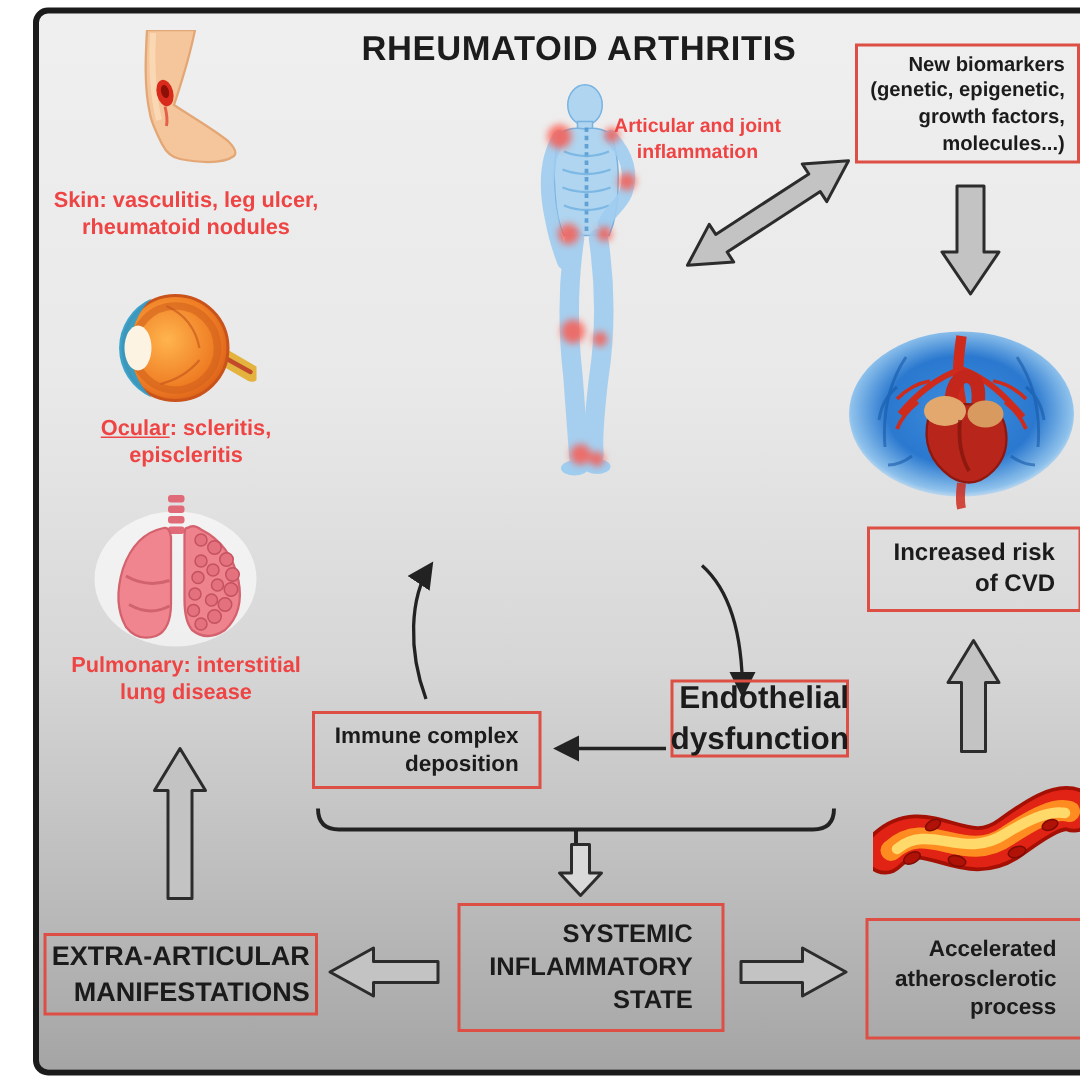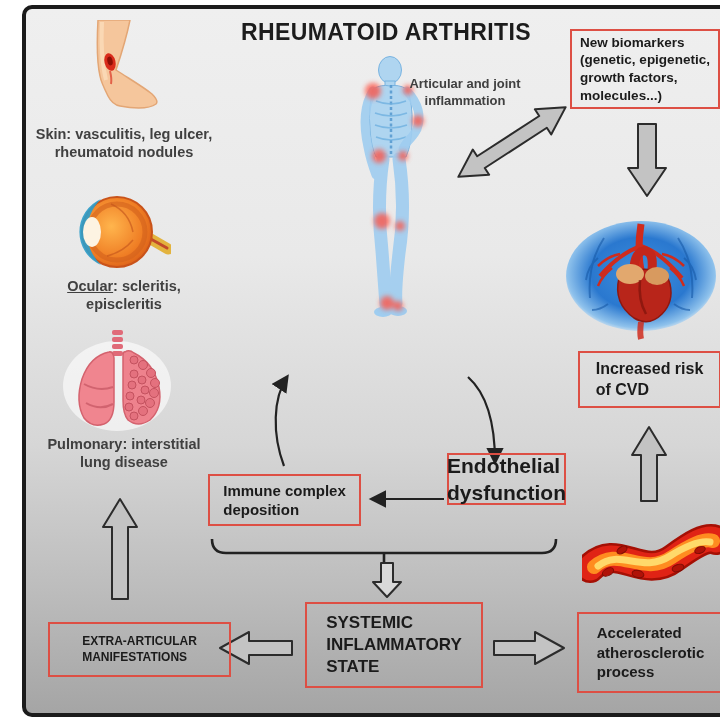--- a/index.html
+++ b/index.html
@@ -11,28 +11,28 @@
     position:absolute;left:6px;top:5px;width:701px;height:704px;
     border:4px solid #1b1b1b;border-radius:10px;
     background:linear-gradient(180deg,#efefef 0%,#e9e9e9 35%,#d6d6d6 62%,#bdbdbd 82%,#a5a5a5 100%);
     z-index:0;
   }
   .title{
     position:absolute;left:10px;top:19px;width:720px;text-align:center;
     font-size:23px;font-weight:800;letter-spacing:.4px;color:#1c1c1c;z-index:3;
   }
   .caption{
-    position:absolute;text-align:center;font-weight:700;color:#404040;
+    position:absolute;text-align:center;font-weight:700;color:#ef4444;
     font-size:14.5px;line-height:1.25;white-space:pre-line;z-index:3;
   }
   .caption .und{text-decoration:underline;}
   .small-caption{font-size:13px;line-height:1.3;}
   .rbox{
     position:absolute;border:2.5px solid #dd4f44;color:#1b1b1b;font-weight:700;
-    text-align:left;white-space:pre-line;display:flex;align-items:center;
+    text-align:right;white-space:pre-line;display:flex;align-items:center;
     justify-content:center;z-index:3;line-height:1.3;background:transparent;
   }
   .illus,.arrow{position:absolute;z-index:2;}
   .overlay{position:absolute;left:0;top:0;width:720px;height:722px;z-index:2;pointer-events:none;}
   .blockarrow{fill:#c3c3c3;stroke:#2c2c2c;stroke-width:2;stroke-linejoin:round;}
   .blockarrow.light{fill:#d9d9d9;}
 </style>
 </head>
 <body>
 
@@ -234,20 +234,20 @@
   <div class="rbox" style="left:431px;top:453px;width:115px;height:48px;font-size:21px">Endothelial
 dysfunction</div>
 
   <div class="rbox" style="left:289px;top:602px;width:174px;height:82px;font-size:17px">SYSTEMIC
 INFLAMMATORY
 STATE</div>
 
   <div class="rbox" style="left:562px;top:351px;width:139px;height:53px;font-size:16px">Increased risk
 of CVD</div>
 
-  <div class="rbox" style="left:32px;top:622px;width:179px;height:51px;font-size:12px">EXTRA-ARTICULAR
+  <div class="rbox" style="left:13px;top:622px;width:179px;height:51px;font-size:18px">EXTRA-ARTICULAR
 MANIFESTATIONS</div>
 
   <div class="rbox" style="left:561px;top:612px;width:143px;height:77px;font-size:15px">Accelerated
 atherosclerotic
 process</div>
 
 </div>
 
 </body></html>

